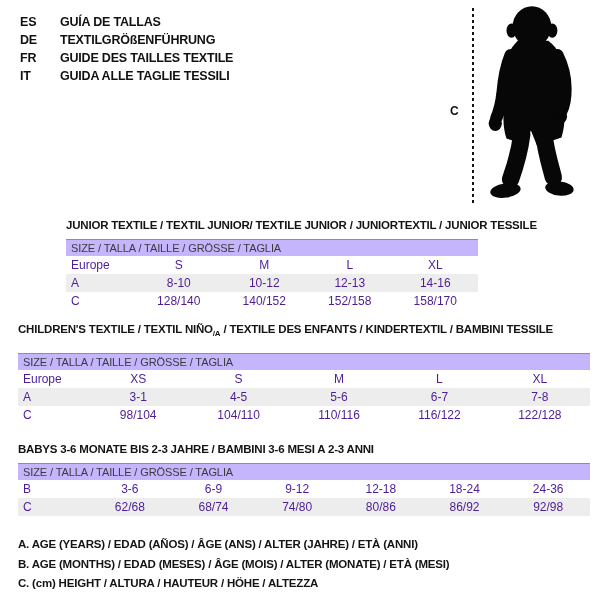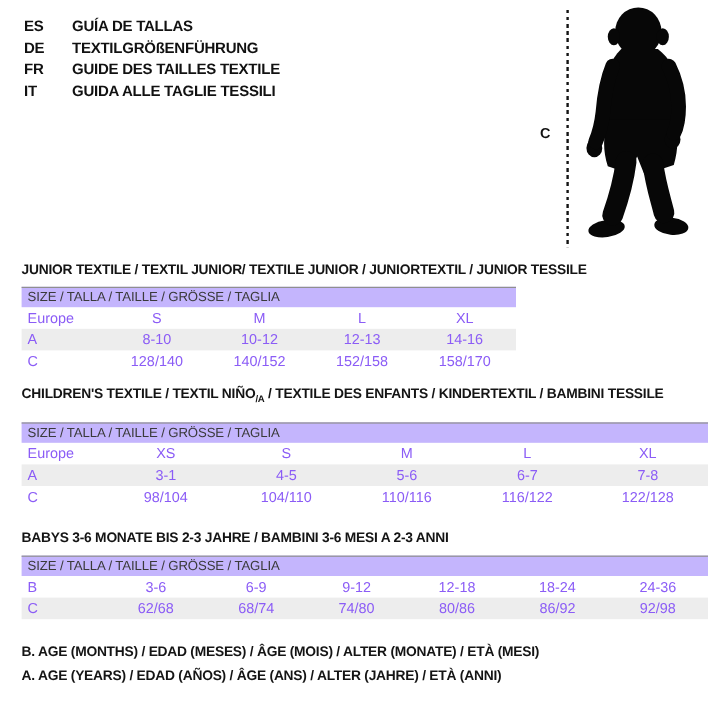--- a/index.html
+++ b/index.html
@@ -19,34 +19,34 @@
     position:absolute;left:472px;top:8px;width:2px;height:198px;
     background:repeating-linear-gradient(to bottom,#141414 0 3px,transparent 3px 6px);
   }
   .measure-label{
     position:absolute;left:450px;top:104px;font-size:12px;font-weight:bold;
   }
   .baby-figure{position:absolute;left:479px;top:4px;width:112px;height:204px;}
 
   
   .table-block{position:absolute;left:18px;}
-  .w-junior{width:412px;}
+  .w-junior{width:412px;margin-left:48px;}
   .w-full{width:572px;}
   .tbl-title{
     font-size:11.5px;font-weight:bold;letter-spacing:-0.2px;line-height:15px;
     white-space:nowrap;color:#141414;
   }
   .tbl-title .subscript{font-size:8px;vertical-align:sub;}
   .mb6{margin-bottom:6px;}
   .mb12{margin-bottom:12px;}
   .size-bar{
     height:16px;line-height:16px;background:#c4b5fd;border-top:1px solid #8f8f8f;
     font-size:11px;color:#3a3a3a;padding-left:5px;letter-spacing:-0.1px;
   }
-  .rows .t-row{display:flex;height:18px;align-items:center;font-size:12px;color:#8b5cf6;}
+  .rows .t-row{display:flex;height:18px;align-items:center;font-size:12px;color:#4c1d95;}
   .rows .t-row:nth-child(even){background:#ededed;}
   .t-row .lbl{width:70px;padding-left:5px;box-sizing:border-box;}
   .t-row .val{flex:1;text-align:center;}
 
   
   .footnotes{position:absolute;left:18px;top:535px;}
   .footnote{font-size:11.5px;font-weight:bold;letter-spacing:-0.2px;line-height:19.5px;white-space:nowrap;color:#141414;}
 </style>
 </head>
 <body>
@@ -172,17 +172,18 @@
           <span class="val">68/74</span>
           <span class="val">74/80</span>
           <span class="val">80/86</span>
           <span class="val">86/92</span>
           <span class="val">92/98</span>
         </div>
       </div>
   </div>
 
   <div class="footnotes">
+      <div class="footnote">A. AGE (YEARS) / EDAD (AÑOS) / ÂGE (ANS) / ALTER (JAHRE) / ETÀ (ANNI)</div>
       <div class="footnote">B. AGE (MONTHS) / EDAD (MESES) / ÂGE (MOIS) / ALTER (MONATE) / ETÀ (MESI)</div>
-      <div class="footnote">A. AGE (YEARS) / EDAD (AÑOS) / ÂGE (ANS) / ALTER (JAHRE) / ETÀ (ANNI)</div>
+      <div class="footnote">C. (cm) HEIGHT / ALTURA / HAUTEUR / HÖHE / ALTEZZA</div>
     </div>
 
 </div>
 
 </body></html>

